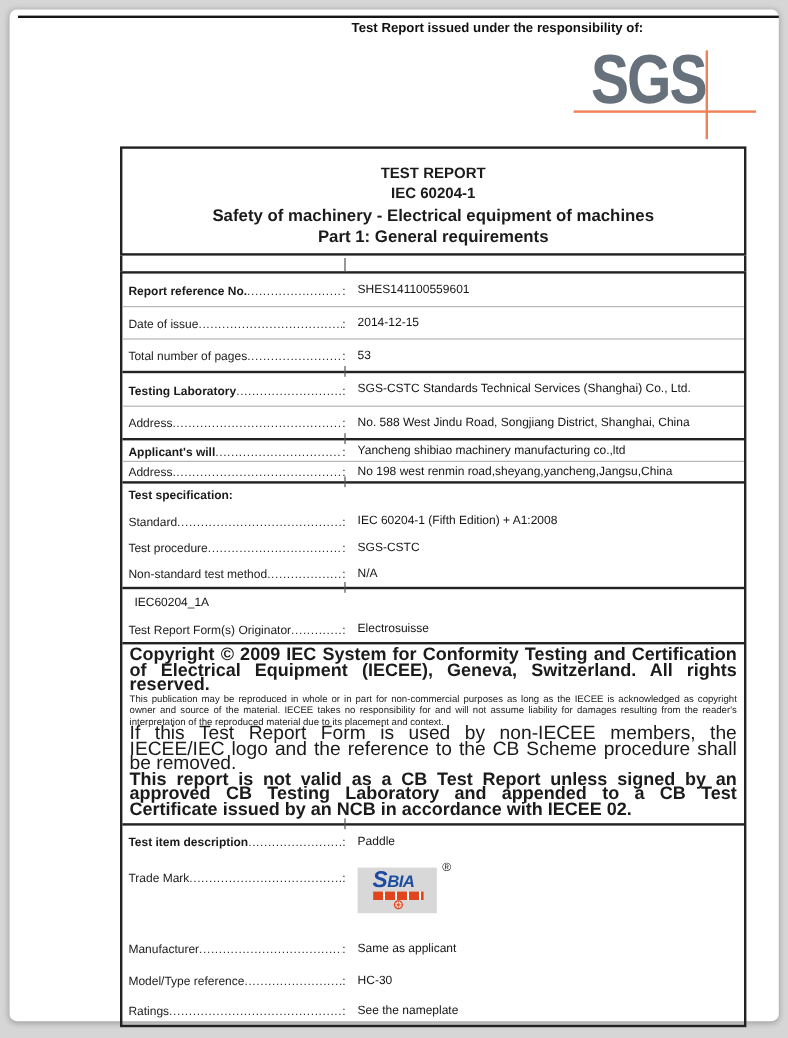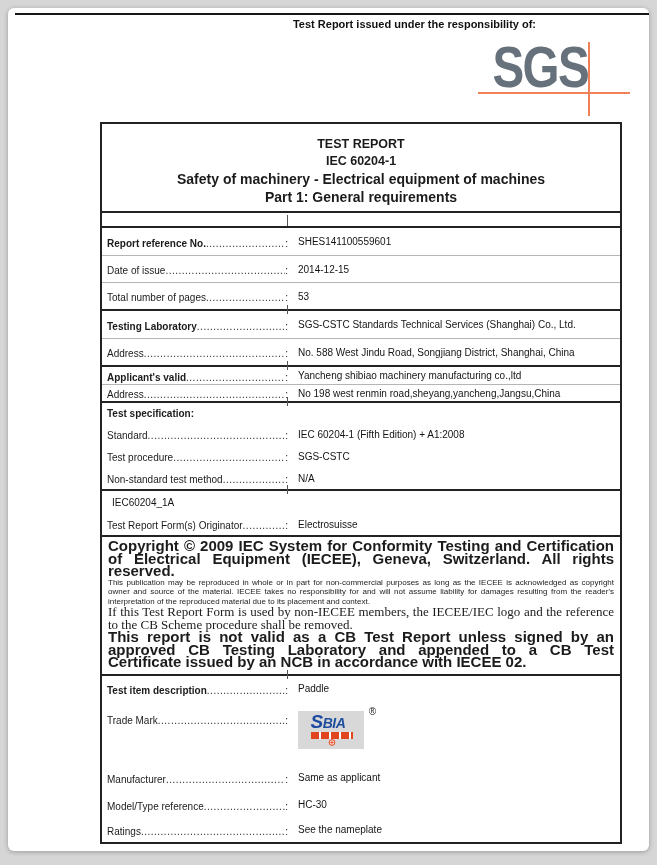--- a/index.html
+++ b/index.html
@@ -65,21 +65,21 @@
   .cell-value{
     flex:1;font-size:10px;padding-left:10px;white-space:nowrap;color:#141414;
     align-self:center;
   }
   .head-row .cell-label{width:100%;flex:1;}
   
   .copy{padding:3px 6px 5px 6px;}
   .copy p{margin:0;text-align:justify;}
   .c-bold{font-size:15px;font-weight:bold;line-height:12.5px;}
   .c-fine{font-size:8px;line-height:9.5px;color:#222;}
-  .c-norm{font-size:13px;line-height:12.5px;font-family:Liberation Serif, serif;}
+  .c-norm{font-size:16px;line-height:12.5px;}
   
   .tm-wrap{position:relative;display:inline-block;margin-top:-6px;}
   .tm-box{
     width:66px;height:38px;background:#d8d8d8;box-sizing:border-box;
     display:flex;align-items:center;padding:3px 3px 3px 4px;flex-direction:column;
   }
   .tm-left{display:flex;flex-direction:column;}
   .tm-text{
     display:block;font-size:14px;line-height:15px;font-weight:bold;font-style:italic;
     color:#1e4f9e;letter-spacing:-.5px;
@@ -160,21 +160,21 @@
               <span class="leader"></span>
               <span class="colon"></span>
             </div>
           <div class="cell-value">No. 588 West Jindu Road, Songjiang District, Shanghai, China</div>
         </div>
       </div>
 
       <div class="section tickmark">
         <div class="row h17">
           <div class="cell-label">
-              <span class="lbl b">Applicant's valid</span>
+              <span class="lbl b">Applicant's will</span>
               <span class="leader"></span>
               <span class="colon"></span>
             </div>
           <div class="cell-value">Yancheng shibiao machinery manufacturing co.,ltd</div>
         </div>
         <div class="row h17 sep">
           <div class="cell-label">
               <span class="lbl">Address</span>
               <span class="leader"></span>
               <span class="colon"></span>

